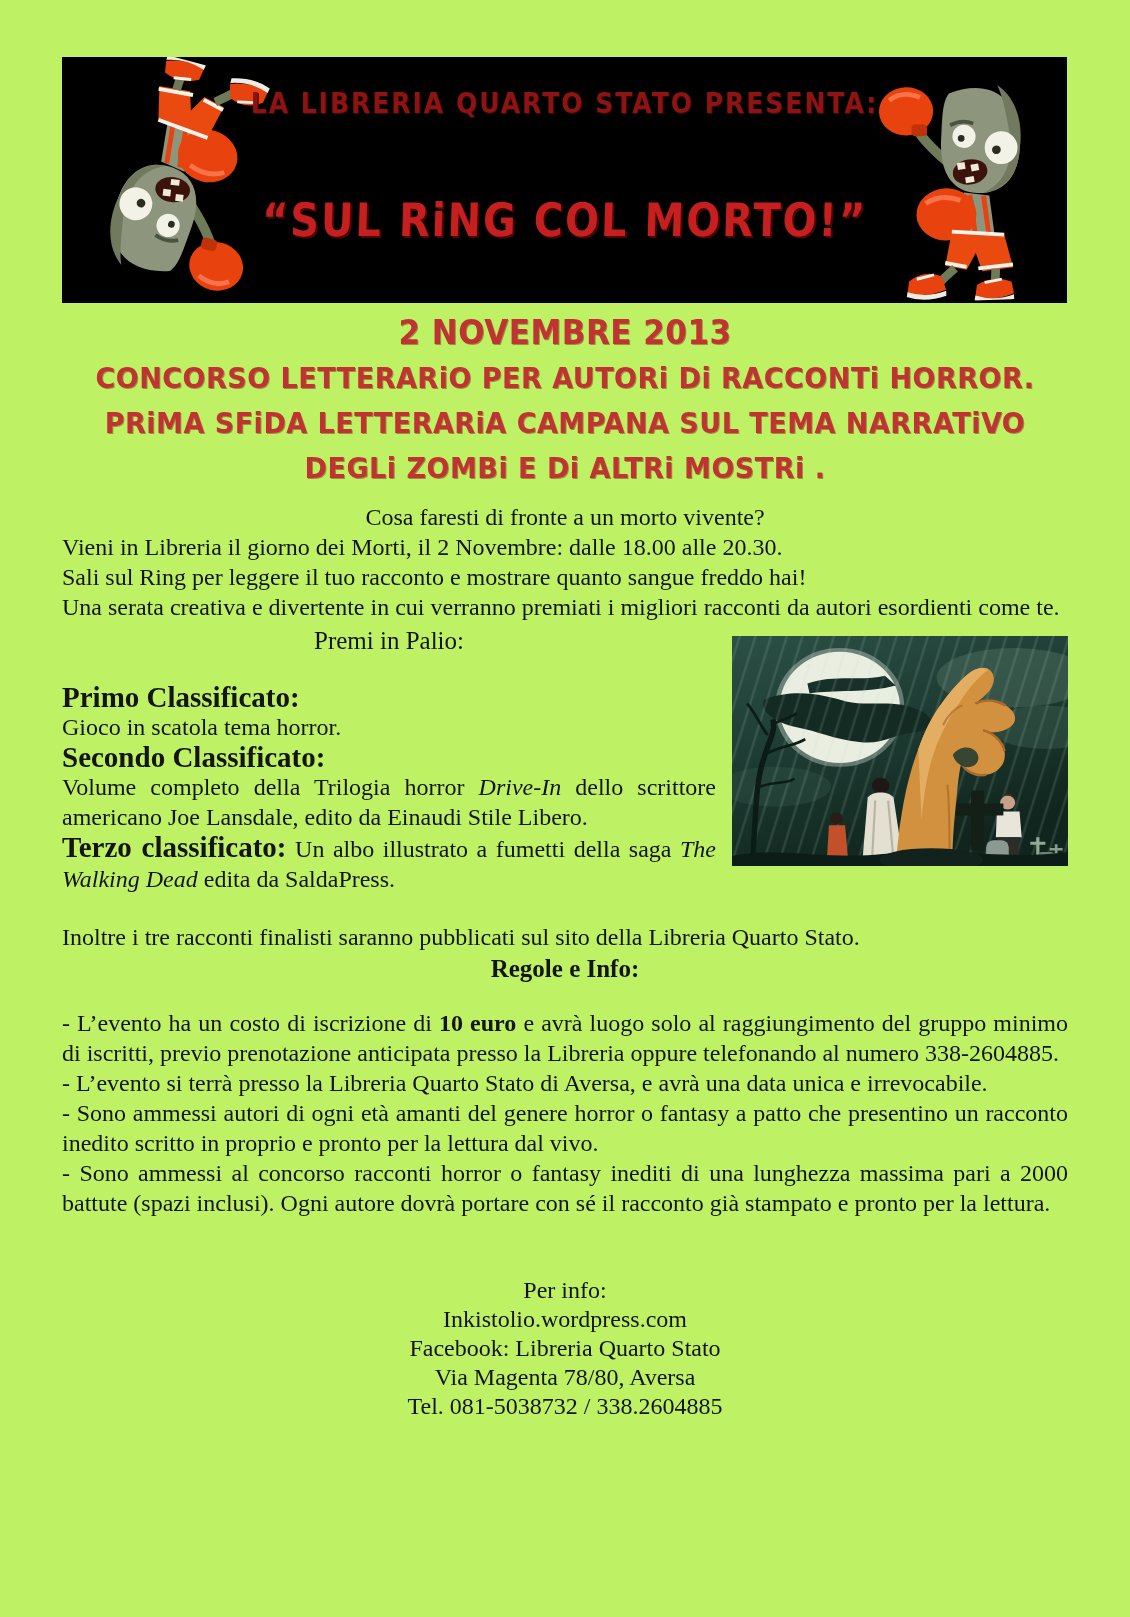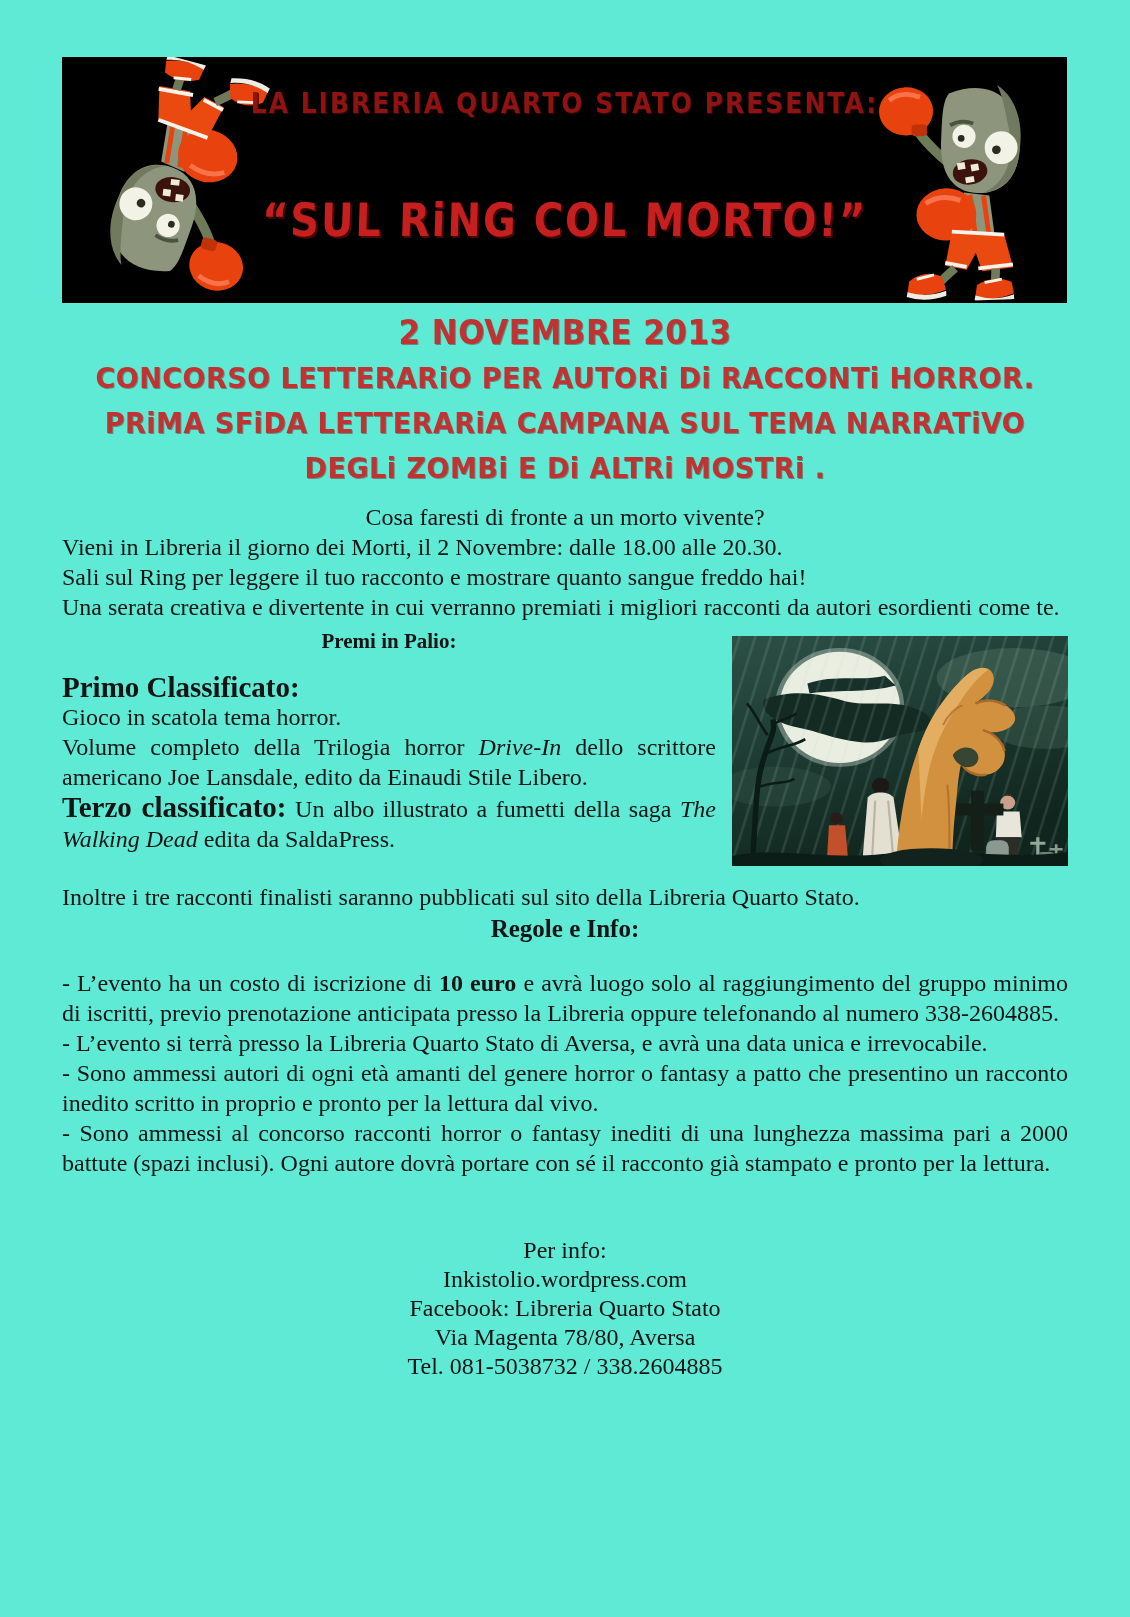--- a/index.html
+++ b/index.html
@@ -1,16 +1,16 @@
 <!DOCTYPE html>
 <html><head>
 <meta charset="utf-8">
 <style>
   html,body{margin:0;padding:0;background:#ffffff;}
-  .page{position:relative;width:1130px;height:1617px;background:#5eead4;overflow:hidden;
+  .page{position:relative;width:1130px;height:1617px;background:#bef264;overflow:hidden;
         font-family:"Liberation Serif","DejaVu Serif",serif;color:#141414;}
 
   
   .banner{position:absolute;left:62px;top:57px;width:1005px;height:246px;background:#000000;overflow:hidden;}
   .banner-presenta{position:absolute;left:0;top:32px;width:100%;text-align:center;
         font-family:"DejaVu Sans","Liberation Sans",sans-serif;font-weight:bold;
         font-size:25px;letter-spacing:2px;color:#8e1313;
         text-shadow:1px 1px 0 #3a0505;transform:scaleY(1.15);}
   .banner-title{position:absolute;left:0;top:140px;width:100%;text-align:center;
         font-family:"DejaVu Sans","Liberation Sans",sans-serif;font-weight:bold;
@@ -28,21 +28,21 @@
         text-shadow:1px 1px 0 rgba(122,20,20,0.45);transform:scaleY(1.08);}
   .headline .hl-first{font-size:31px;}
 
   
   .bodytext{font-size:24px;line-height:30px;}
   .t-center{text-align:center;}
   .t-just{text-align:justify;}
   .b{font-weight:bold;}
   .i{font-style:italic;}
   .intro{margin-top:12px;}
-  .prizes-heading{font-weight:bold;font-size:21px;text-align:center;margin-top:4px;margin-bottom:16px;}
+  .prizes-heading{font-weight:normal;font-size:25px;text-align:center;margin-top:4px;margin-bottom:26px;}
   .label-line{font-weight:bold;font-size:29px;}
   .note-par{clear:right;margin-top:28px;}
   .rules-heading{font-weight:bold;font-size:25px;text-align:center;margin-top:2px;}
   .rules{margin-top:24px;}
   .footer{margin-top:58px;text-align:center;line-height:29px;}
 
   
   .artwork{float:right;width:336px;height:230px;margin:14px 0 10px 16px;}
   .artwork svg{display:block;width:100%;height:100%;}
 </style>
@@ -205,20 +205,21 @@
       </div>
 
       <div class="prizes-heading">Premi in Palio:</div>
 
       <div>
         <div class="label-line">Primo Classificato:</div>
         <div>Gioco in scatola tema horror.</div>
       </div>
 
       <div>
+        <div class="label-line">Secondo Classificato:</div>
         <div class="t-just"><span>Volume completo della Trilogia horror </span><span class="i">Drive-In</span><span> dello scrittore americano Joe Lansdale, edito da Einaudi Stile Libero.</span></div>
       </div>
 
       <div class="t-just"><span class="b label-line">Terzo classificato:</span><span> Un albo illustrato a fumetti della saga </span><span class="i">The Walking Dead</span><span> edita da SaldaPress.</span></div>
 
       <div class="t-just note-par">Inoltre i tre racconti finalisti saranno pubblicati sul sito della Libreria Quarto Stato.</div>
 
       <div class="rules-heading">Regole e Info:</div>
 
       <div class="rules">

